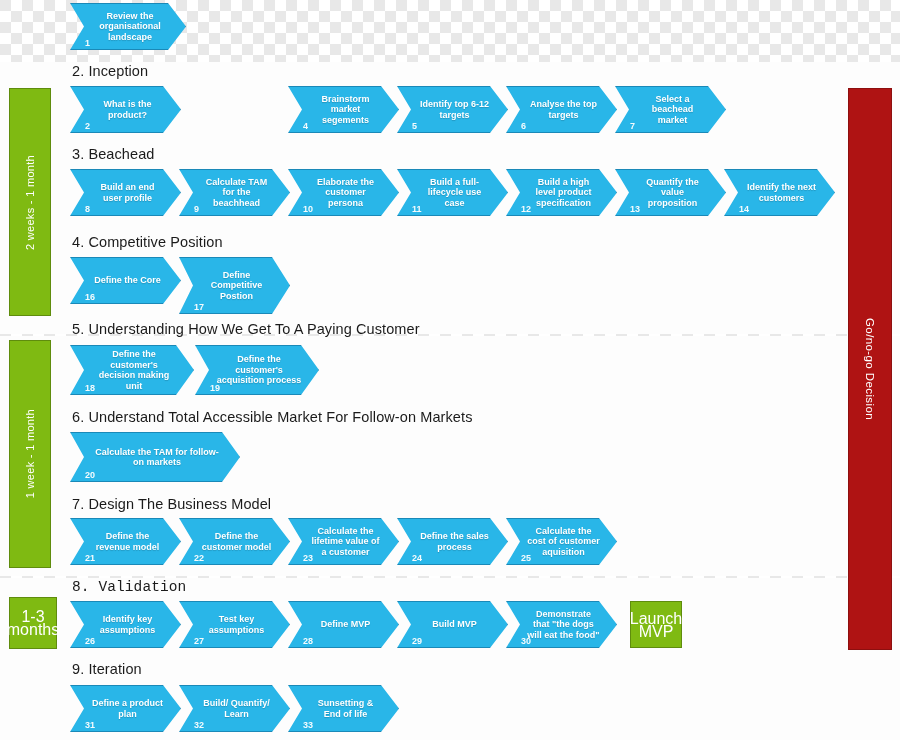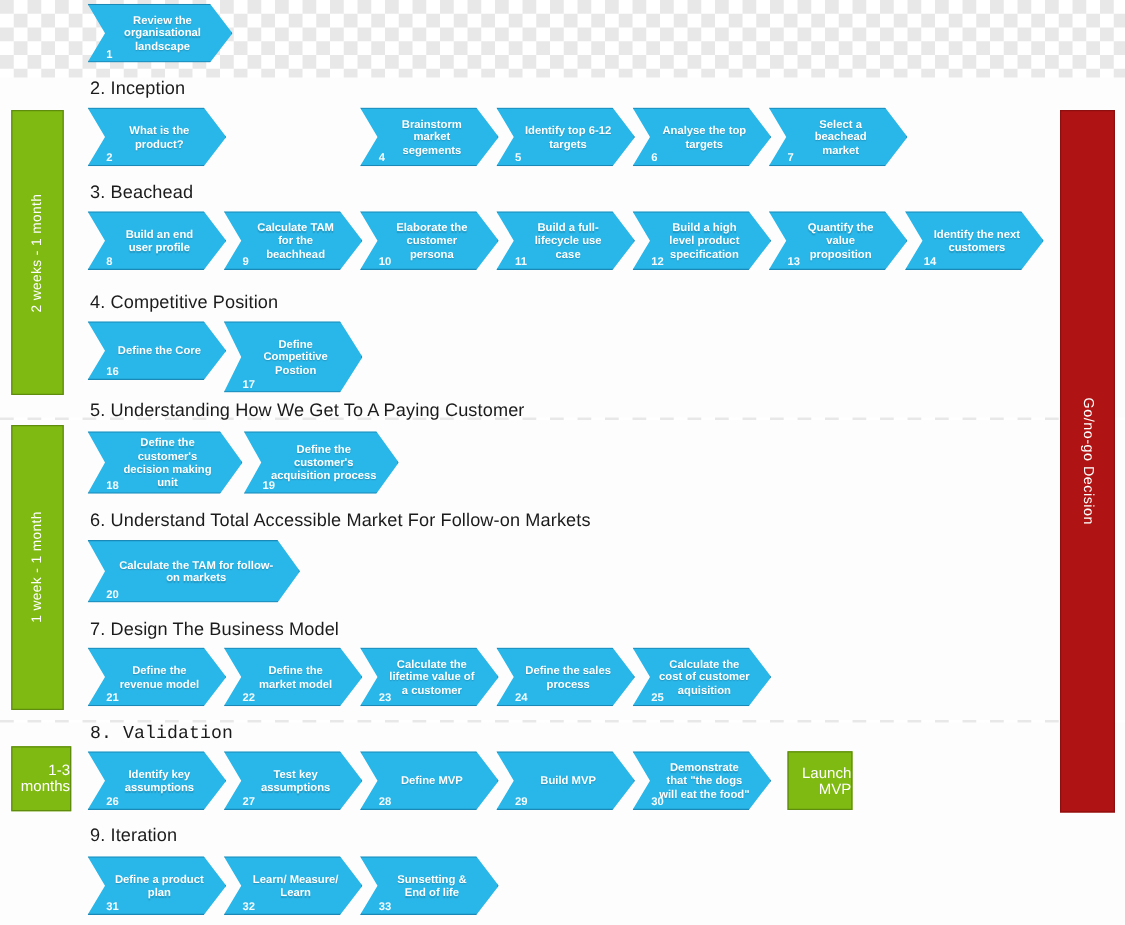--- a/index.html
+++ b/index.html
@@ -71,21 +71,21 @@
   }
   .green-bar .vtxt{
     writing-mode:vertical-rl;
     transform:rotate(180deg);
     font-size:11px;
     font-weight:400;
     letter-spacing:.3px;
     white-space:nowrap;
   }
   .green-bar .htxt{
-    font-size:12px;line-height:13px;text-align:right;font-weight:400;
+    font-size:16px;line-height:13px;text-align:center;font-weight:400;
   }
 
   
   .red-bar{
     position:absolute;
     box-sizing:border-box;
     background:#af1313;
     border:1.5px solid #8d0f0f;
     color:#ffffff;
     display:flex;align-items:center;justify-content:center;
@@ -202,21 +202,21 @@
     <span class="lbl">Calculate the TAM for follow-on markets</span>
     <span class="num">20</span>
   </div>
 
   <div class="sec-title" style="left:72px;top:496px;">7. Design The Business Model</div>
   <div class="chev" style="left:70px;top:518px;width:111px;height:47px;">
     <span class="lbl">Define the revenue model</span>
     <span class="num">21</span>
   </div>
   <div class="chev" style="left:179px;top:518px;width:111px;height:47px;">
-    <span class="lbl">Define the market model</span>
+    <span class="lbl">Define the customer model</span>
     <span class="num">22</span>
   </div>
   <div class="chev" style="left:288px;top:518px;width:111px;height:47px;">
     <span class="lbl">Calculate the lifetime value of a customer</span>
     <span class="num">23</span>
   </div>
   <div class="chev" style="left:397px;top:518px;width:111px;height:47px;">
     <span class="lbl">Define the sales process</span>
     <span class="num">24</span>
   </div>
@@ -249,21 +249,21 @@
   <div class="green-bar" style="left:630px;top:601px;width:52px;height:47px;">
     <span class="htxt">Launch MVP</span>
   </div>
 
   <div class="sec-title" style="left:72px;top:661px;">9. Iteration</div>
   <div class="chev" style="left:70px;top:685px;width:111px;height:47px;">
     <span class="lbl">Define a product plan</span>
     <span class="num">31</span>
   </div>
   <div class="chev" style="left:179px;top:685px;width:111px;height:47px;">
-    <span class="lbl">Learn/ Measure/ Learn</span>
+    <span class="lbl">Build/ Quantify/ Learn</span>
     <span class="num">32</span>
   </div>
   <div class="chev" style="left:288px;top:685px;width:111px;height:47px;">
     <span class="lbl">Sunsetting &amp; End of life</span>
     <span class="num">33</span>
   </div>
 
 </div>
 
 </body></html>

